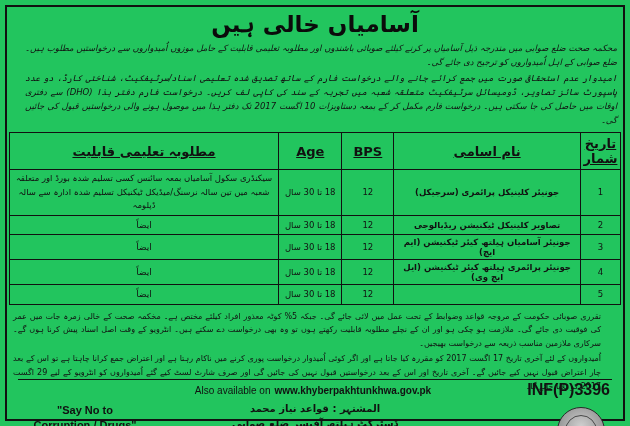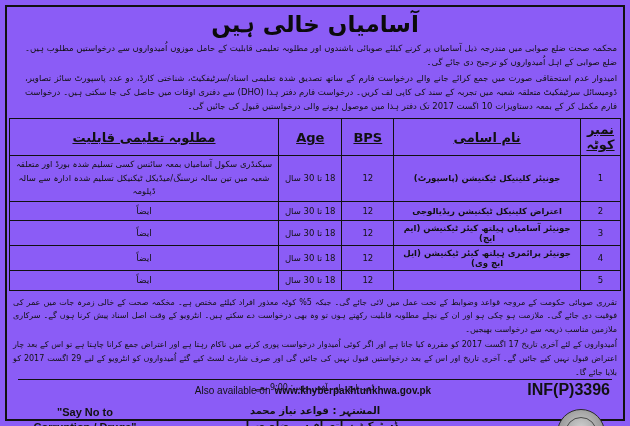--- a/index.html
+++ b/index.html
@@ -11,21 +11,21 @@
     height: 426px;
     background: #e8e4dc;
     font-family: "Liberation Sans", sans-serif;
     overflow: hidden;
   }
   .page {
     position: relative;
     width: 630px;
     height: 426px;
     box-sizing: border-box;
-    background: #8b5cf6;
+    background: #22c55e;
     padding: 6px 8px 6px 8px;
   }
   .outer-frame {
     position: absolute;
     left: 5px;
     top: 5px;
     right: 5px;
     bottom: 5px;
     border: 2px solid #111;
     box-sizing: border-box;
@@ -53,20 +53,21 @@
     direction: rtl;
     text-align: justify;
     font-size: 8.5px;
     line-height: 1.65;
     color: #111;
     padding: 0 4px 0 4px;
     font-family: "DejaVu Sans", sans-serif;
   }
   .para p {
     margin: 0 0 2px 12px;
+    font-style: italic;
   }
   table.jobs {
     width: 100%;
     border-collapse: collapse;
     margin-top: 5px;
     direction: rtl;
     table-layout: fixed;
   }
   table.jobs th, table.jobs td {
     border: 1px solid #111;
@@ -103,21 +104,21 @@
   .note {
     direction: rtl;
     text-align: justify;
     font-size: 8px;
     line-height: 1.7;
     color: #111;
     margin-top: 5px;
     padding: 0 4px;
     font-family: "DejaVu Sans", sans-serif;
   }
-  .note p { margin: 0 0 2px 0; }
+  .note p { margin: 0 16px 2px 0; }
   .note .center {
     text-align: center;
   }
   .footer {
     position: relative;
     margin-top: 6px;
     height: 66px;
   }
   .signer {
     position: absolute;
@@ -204,38 +205,38 @@
     <div class="title">آسامیاں خالی ہیں</div>
 
     <div class="para">
       <p>محکمہ صحت ضلع صوابی میں مندرجہ ذیل آسامیاں پر کرنے کیلئے صوبائی باشندوں اور مطلوبہ تعلیمی قابلیت کے حامل موزوں اُمیدواروں سے درخواستیں مطلوب ہیں۔ ضلع صوابی کے اہل اُمیدواروں کو ترجیح دی جائے گی۔</p>
       <p>امیدوار عدم استحقاقی صورت میں جمع کرائے جانے والے درخواست فارم کے ساتھ تصدیق شدہ تعلیمی اسناد/سرٹیفکیٹ، شناختی کارڈ، دو عدد پاسپورٹ سائز تصاویر، ڈومیسائل سرٹیفکیٹ متعلقہ شعبہ میں تجربہ کے سند کی کاپی لف کریں۔ درخواست فارم دفتر ہذا (DHO) سے دفتری اوقات میں حاصل کی جا سکتی ہیں۔ درخواست فارم مکمل کر کے بمعہ دستاویزات 10 اگست 2017 تک دفتر ہذا میں موصول ہونے والی درخواستیں قبول کی جائیں گی۔</p>
     </div>
 
     <table class="jobs">
       <thead>
         <tr>
-          <th class="col-sr">نمبر کوٹہ</th>
+          <th class="col-sr">تاریخ شمار</th>
           <th class="col-post">نام اسامی</th>
           <th class="col-bps">BPS</th>
           <th class="col-age">Age</th>
           <th class="col-qual">مطلوبہ تعلیمی قابلیت</th>
         </tr>
       </thead>
       <tbody>
         <tr>
           <td>1</td>
-          <td class="post">جونیئر کلینیکل ٹیکنیشن (پاسپورٹ)</td>
+          <td class="post">جونیئر کلینیکل پرائمری (سرجیکل)</td>
           <td>12</td>
           <td>18 تا 30 سال</td>
           <td class="qual">سیکنڈری سکول آسامیاں بمعہ سائنس کسی تسلیم شدہ بورڈ اور متعلقہ شعبہ میں تین سالہ نرسنگ/میڈیکل ٹیکنیکل تسلیم شدہ ادارہ سے سالہ ڈپلومہ</td>
         </tr>
         <tr>
           <td>2</td>
-          <td class="post">اعتراض کلینیکل ٹیکنیشن ریڈیالوجی</td>
+          <td class="post">تصاویر کلینیکل ٹیکنیشن ریڈیالوجی</td>
           <td>12</td>
           <td>18 تا 30 سال</td>
           <td class="qual ditto">ایضاً</td>
         </tr>
         <tr>
           <td>3</td>
           <td class="post">جونیئر آسامیاں ہیلتھ کیئر ٹیکنیشن (ایم ایچ)</td>
           <td>12</td>
           <td>18 تا 30 سال</td>
           <td class="qual ditto">ایضاً</td>
@@ -253,21 +254,20 @@
           <td>12</td>
           <td>18 تا 30 سال</td>
           <td class="qual ditto">ایضاً</td>
         </tr>
       </tbody>
     </table>
 
     <div class="note">
       <p>تقرری صوبائی حکومت کے مروجہ قواعد وضوابط کے تحت عمل میں لائی جائے گی۔ جبکہ 5% کوٹہ معذور افراد کیلئے مختص ہے۔ مخکمہ صحت کے خالی زمرہ جات میں عمر کی فوقیت دی جائے گی۔ ملازمت ہو چکی ہو اور ان کے نچلے مطلوبہ قابلیت رکھتے ہوں تو وہ بھی درخواست دے سکتے ہیں۔ انٹرویو کے وقت اصل اسناد پیش کرنا ہوں گے۔ سرکاری ملازمین مناسب ذریعہ سے درخواست بھیجیں۔</p>
       <p>اُمیدواروں کے لئے آخری تاریخ 17 اگست 2017 کو مقررہ کیا جاتا ہے اور اگر کوئی اُمیدوار درخواست پوری کرنے میں ناکام رہتا ہے اور اعتراض جمع کرانا چاہتا ہے تو اس کے بعد چار اعتراض قبول نہیں کیے جائیں گے۔ آخری تاریخ اور اس کے بعد درخواستیں قبول نہیں کی جائیں گی اور صرف شارٹ لسٹ کیے گئے اُمیدواروں کو انٹرویو کے لیے 29 اگست 2017 کو بلایا جائے گا۔</p>
-      <p class="center">ڈی۔ ایچ۔ او۔ آفس وقت: 9:00 بجے</p>
     </div>
 
     <div class="footer">
       <div class="slogan">
         <span>"Say No to</span>
         <span class="line2">Corruption / Drugs"</span>
       </div>
       <div class="signer">
         <div>المشتہر : قواعد نیاز محمد</div>
         <div>ڈسٹرکٹ ہیلتھ آفیسر ضلع صوابی</div>

